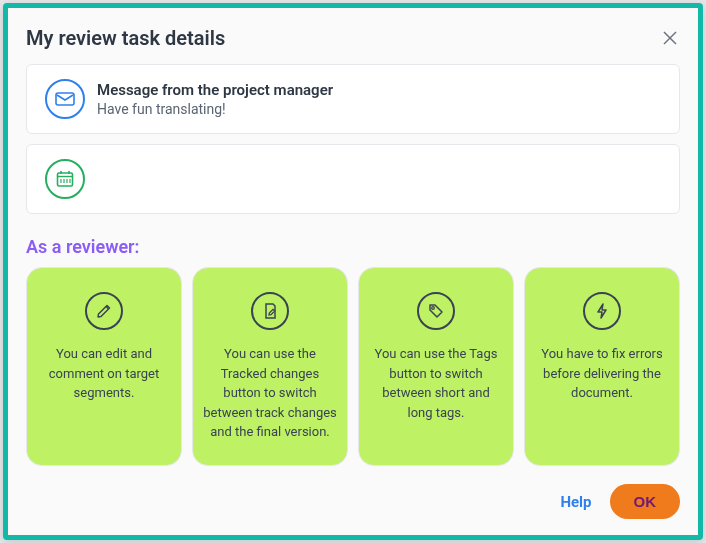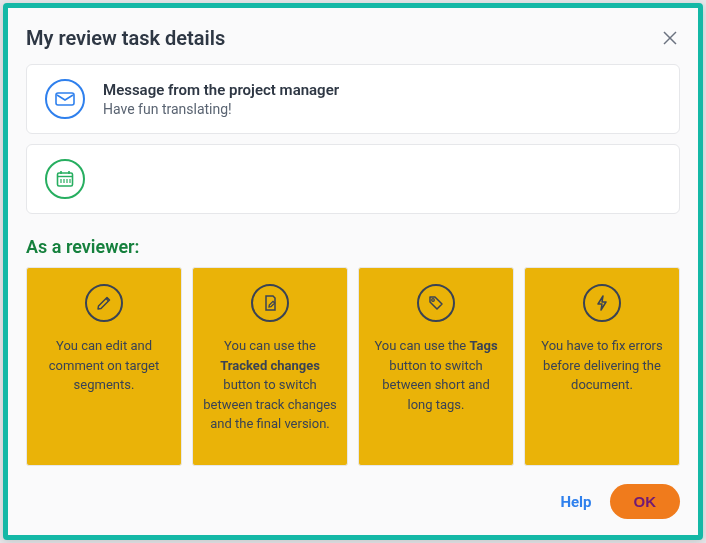--- a/index.html
+++ b/index.html
@@ -43,21 +43,21 @@
     justify-content: center;
   }
   .info-card {
     background: #ffffff;
     border: 1px solid #e6e7ea;
     border-radius: 6px;
     padding: 14px 18px;
     margin-bottom: 10px;
     display: flex;
     align-items: center;
-    gap: 18px;
+    gap: 12px;
   }
   .info-icon {
     width: 40px; height: 40px;
     border: 2px solid currentColor;
     border-radius: 50%;
     display: flex;
     align-items: center;
     justify-content: center;
     flex-shrink: 0;
   }
@@ -70,52 +70,52 @@
     color: #2e3744;
     margin-bottom: 2px;
   }
   .info-body {
     font-size: 14px;
     color: #5a6472;
   }
   .section-label {
     font-size: 18px;
     font-weight: 600;
-    color: #15803d;
+    color: #8b5cf6;
     margin: 12px 0 10px 0;
   }
   .tips {
     display: flex;
     gap: 10px;
     flex: 1;
   }
   .tip-card {
     flex: 1;
-    background: #eab308;
+    background: #bef264;
     border: 1px solid #e6e7ea;
-    border-radius: 3px;
-    padding: 12px 10px 16px 10px;
+    border-radius: 16px;
+    padding: 20px 10px 16px 10px;
     text-align: center;
   }
   .tip-icon {
     width: 38px; height: 38px;
     border: 2px solid #3a4354;
     border-radius: 50%;
     margin: 4px auto 14px auto;
     display: flex;
     align-items: center;
     justify-content: center;
     color: #3a4354;
   }
   .tip-text {
     font-size: 13px;
     color: #3a4354;
     line-height: 1.5;
   }
-  .tip-text b { font-weight: 700; }
+  .tip-text b { font-weight: 400; }
   .footer {
     display: flex;
     justify-content: flex-end;
     align-items: center;
     gap: 18px;
     margin-top: 18px;
   }
   .help-link {
     color: #2f80ed;
     font-size: 15px;

